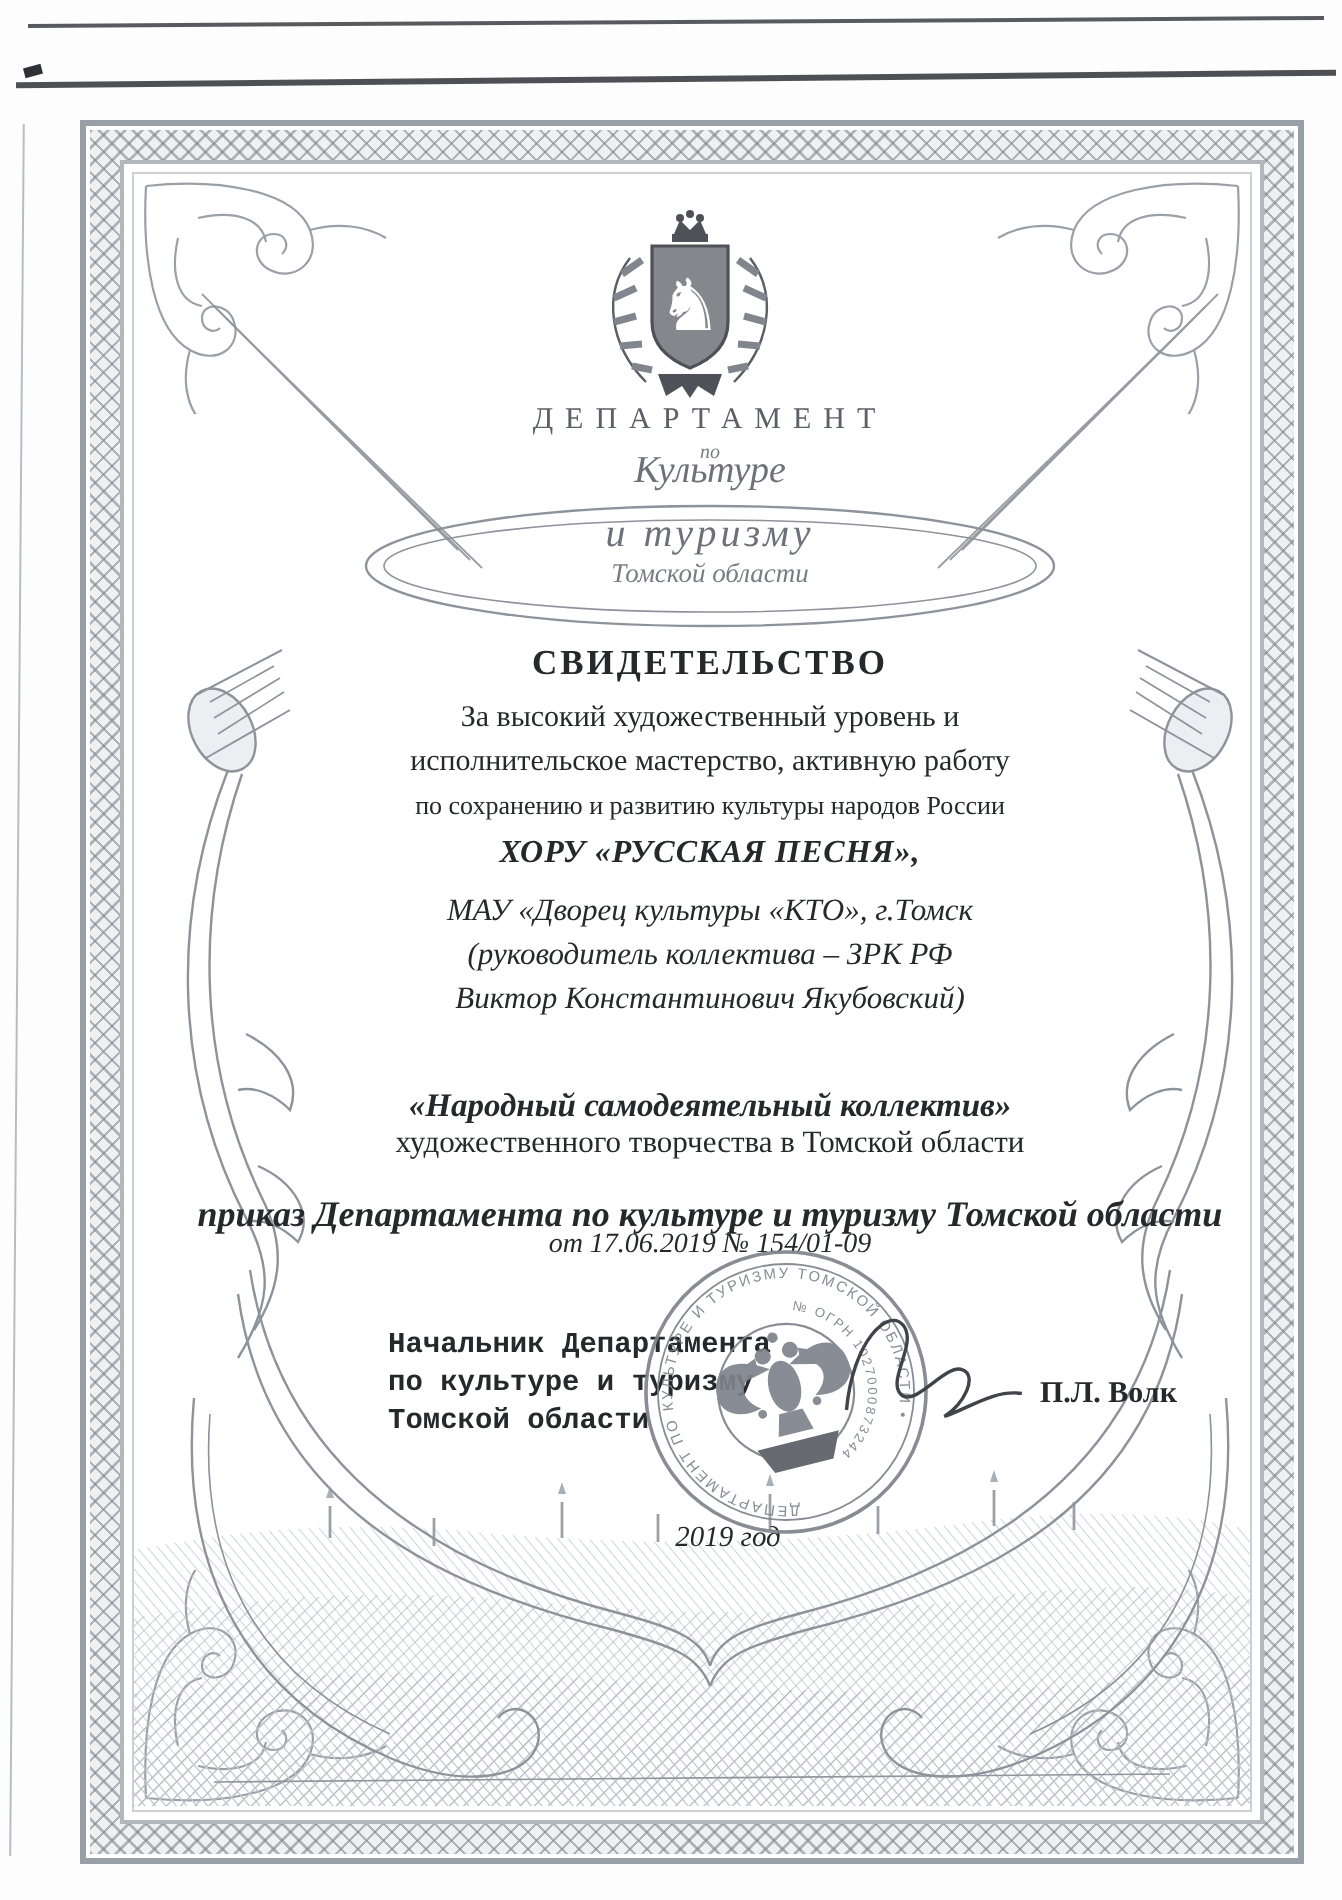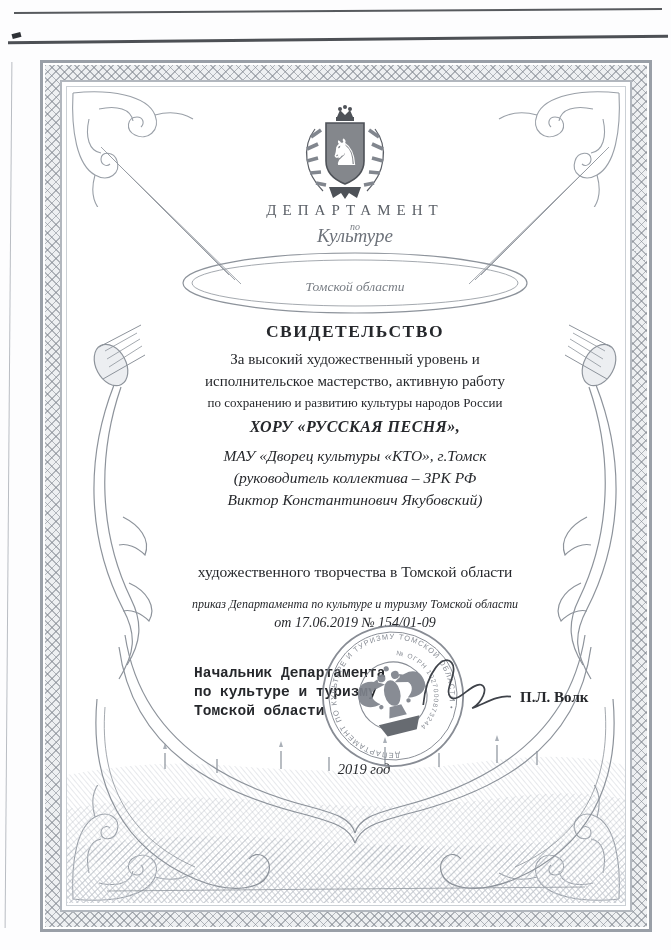--- a/index.html
+++ b/index.html
@@ -53,21 +53,21 @@
   .cit1{top:264px;font-size:15px;}
   .cit2{top:286px;font-size:15px;}
   .cit3{top:308px;font-size:13px;}
   .recip{top:331px;font-size:16px;font-weight:bold;font-style:italic;letter-spacing:.5px;}
   .org1{top:360px;font-size:15.5px;font-style:italic;}
   .org2{top:382px;font-size:15.5px;font-style:italic;}
   .org3{top:404px;font-size:15.5px;font-style:italic;}
   .confirm{top:432px;font-size:15px;}
   .award{top:456px;font-size:16.5px;font-weight:bold;font-style:italic;}
   .awardsub{top:476px;font-size:15.5px;}
-  .order1{top:510px;font-size:12px;font-style:italic;}
+  .order1{top:510px;font-size:18px;font-style:italic;font-weight:bold;}
   .order2{top:528px;font-size:14px;font-style:italic;}
   
   .sigblock{position:absolute;left:127px;top:577px;z-index:4;font-weight:bold;font-size:14.5px;line-height:19px;white-space:nowrap;font-family:Liberation Mono, monospace;}
   .signame{position:absolute;left:453px;top:602px;z-index:4;font-weight:bold;font-size:15px;white-space:nowrap;}
   .year{position:absolute;left:237px;top:674px;width:120px;text-align:center;z-index:4;font-style:italic;font-size:14.5px;}
   .stamp{position:absolute;left:251px;top:534px;width:150px;height:150px;z-index:4;transform:rotate(-14deg);opacity:.92;}
   .squiggle{position:absolute;left:348px;top:560px;width:100px;height:78px;z-index:5;transform:rotate(-8deg);}
 </style>
 </head>
 <body>
@@ -231,33 +231,35 @@
                 <circle cx="57" cy="6" r="2" fill="#4e5258"></circle>
               <rect x="43" y="14" width="18" height="4" fill="#4e5258"></rect>
               <path d="M33 20 H71 V58 C71 70 62 77 52 81 C42 77 33 70 33 58 Z" fill="#84878c" stroke="#4e5258" stroke-width="1.6"></path>
               <text x="52" y="62" font-size="36" text-anchor="middle" fill="#ffffff" font-family="DejaVu Sans, sans-serif">♞</text>
               <path d="M36 84 L68 84 L64 95 L56 90 L52 96 L48 90 L40 95 Z" fill="#4e5258"></path>
             </svg>
 
             <div class="c-line dep">ДЕПАРТАМЕНТ</div>
             <div class="c-line po">по</div>
             <div class="c-line cur1">Культуре</div>
+            <div class="c-line cur2">и туризму</div>
             <div class="c-line cur3">Томской области</div>
 
             <div class="c-line title">СВИДЕТЕЛЬСТВО</div>
 
             <div class="c-line cit1">За высокий художественный уровень и</div>
             <div class="c-line cit2">исполнительское мастерство, активную работу</div>
             <div class="c-line cit3">по сохранению и развитию культуры народов России</div>
 
             <div class="c-line recip">ХОРУ «РУССКАЯ ПЕСНЯ»,</div>
             <div class="c-line org1">МАУ «Дворец культуры «КТО», г.Томск</div>
             <div class="c-line org2">(руководитель коллектива – ЗРК РФ</div>
             <div class="c-line org3">Виктор Константинович Якубовский)</div>
 
+            <div class="c-line award">«Народный самодеятельный коллектив»</div>
             <div class="c-line awardsub">художественного творчества в Томской области</div>
             <div class="c-line order1">приказ Департамента по культуре и туризму Томской области</div>
             <div class="c-line order2">от 17.06.2019 № 154/01-09</div>
           </div>
 
           <div class="sigblock">
             <div>Начальник Департамента</div>
             <div>по культуре и туризму</div>
             <div>Томской области</div>
           </div>

